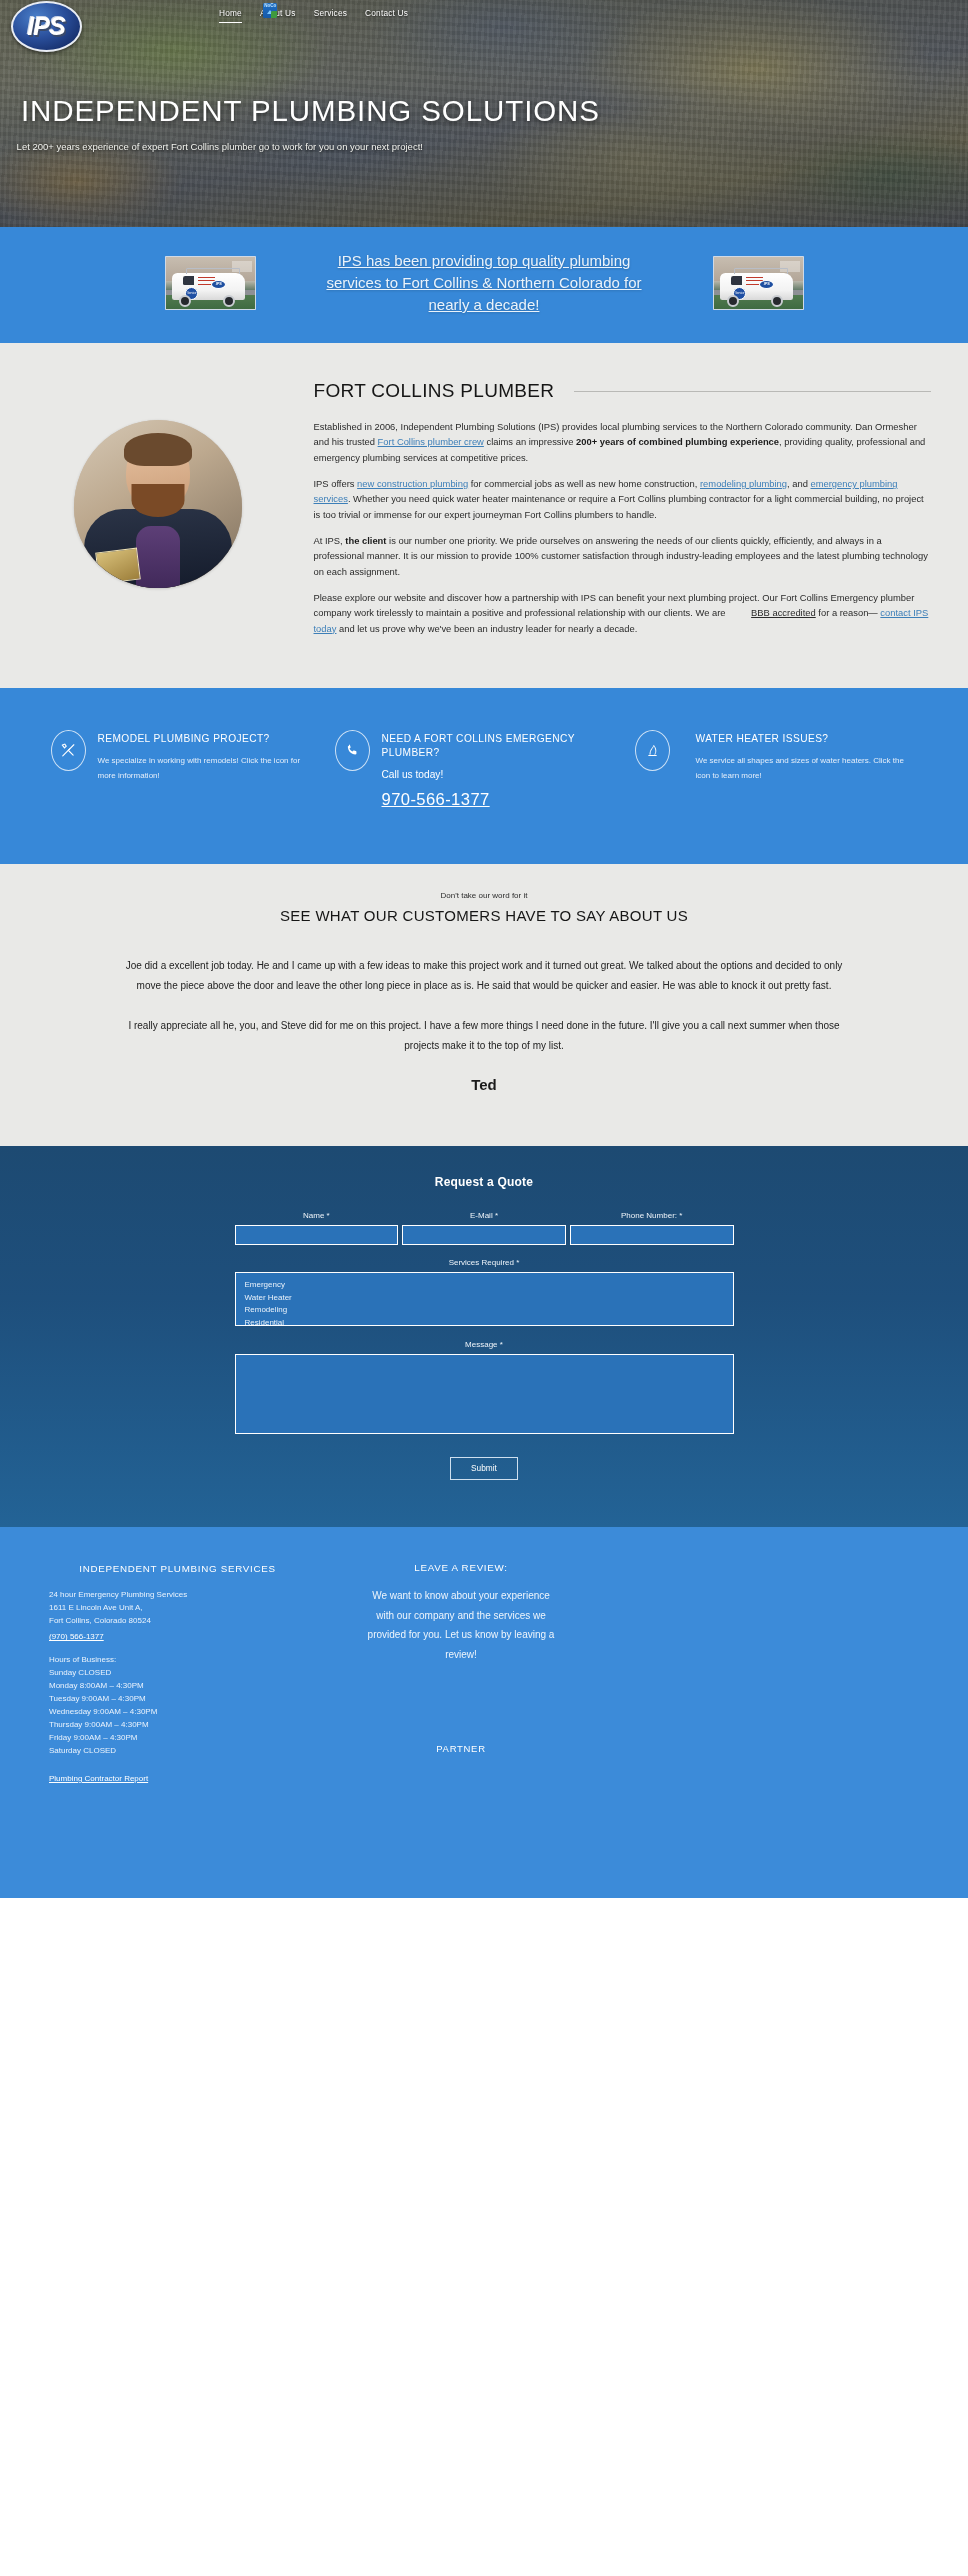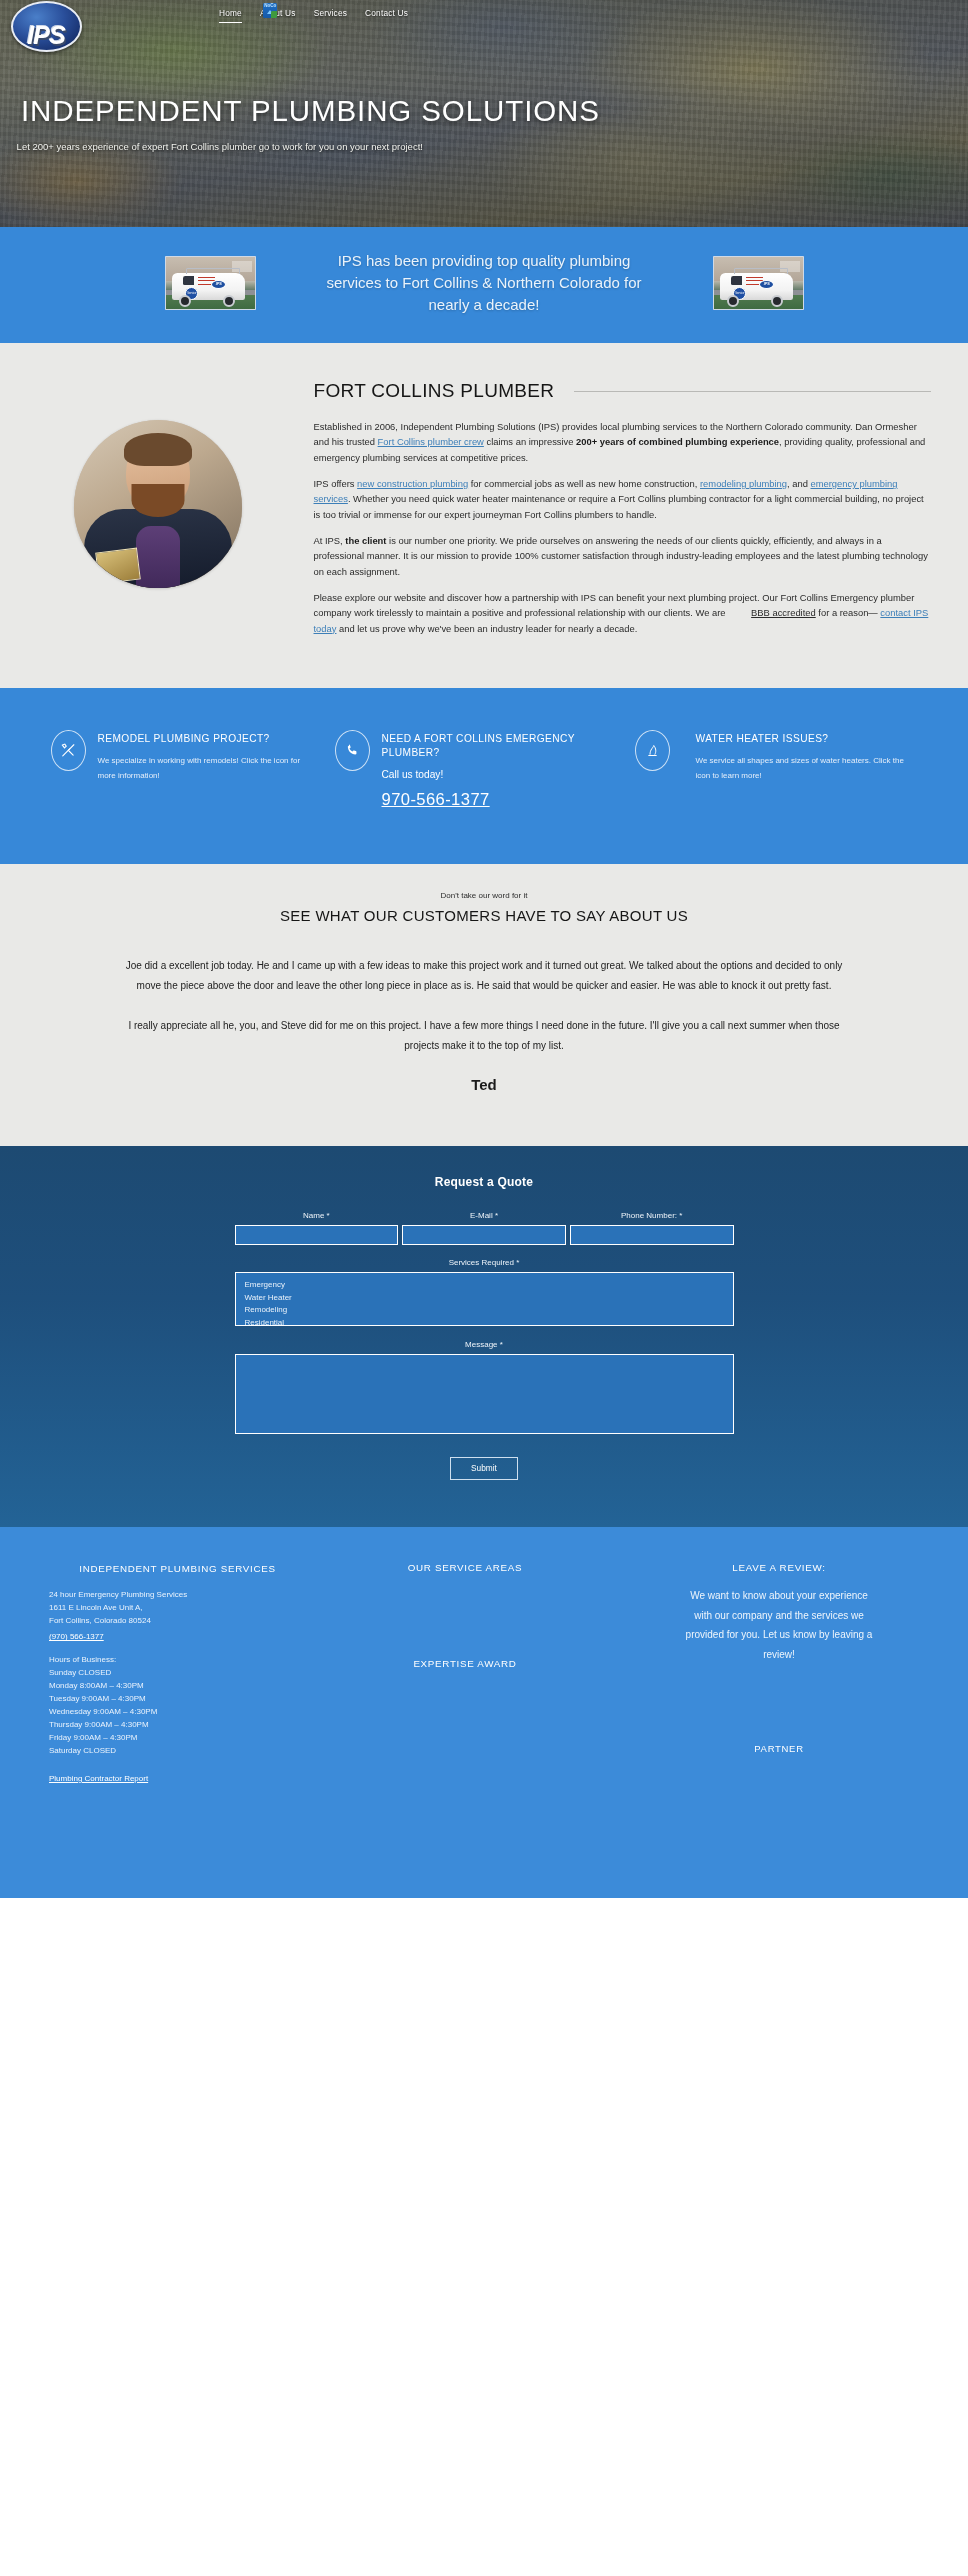--- a/index.html
+++ b/index.html
@@ -45,21 +45,21 @@
   }
 
   .logo {
     position: absolute;
     left: 10.6px; top: 0.8px;
     width: 71px; height: 51px;
     border-radius: 50%;
     background: radial-gradient(ellipse at 35% 30%, #4a7fc9 0%, #2a4f9b 45%, #17306d 80%, #0f2150 100%);
     border: 2.3px solid #e8ecf4;
     box-shadow: 0 1.5px 3.8px rgba(0,0,0,.5);
-    display: flex; align-items: flex-end; justify-content: center;
+    display: flex; align-items: center; justify-content: center;
   }
   .logo span {
     font-family: "Liberation Sans", sans-serif;
     font-weight: bold;
     font-style: italic;
     font-size: 25px;
     letter-spacing: -0.8px;
     color: #ffffff;
     text-shadow: 1.5px 1.5px 0 #3a4a6a, -0.8px -0.8px 0 #cfd8e8;
   }
@@ -170,20 +170,21 @@
   .van .wheel.w2 { left: 57px; }
 
   .banner-text {
     color: #eaf3fb;
     font-size: 15px;
     line-height: 1.46;
     text-align: center;
     text-shadow: 0 0.8px 2.3px rgba(0,0,0,.22);
     flex: none;
     width: 333px;
+    text-decoration: underline;
   }
 
   
   .about {
     width: 968px;
     background: #e9e9e7;
     padding: 33px 0 41px;
   }
   .about-inner {
     width: 893px;
@@ -571,24 +572,20 @@
       <div class="line">Monday 8:00AM – 4:30PM</div>
       <div class="line">Tuesday 9:00AM – 4:30PM</div>
       <div class="line">Wednesday 9:00AM – 4:30PM</div>
       <div class="line">Thursday 9:00AM – 4:30PM</div>
       <div class="line">Friday 9:00AM – 4:30PM</div>
       <div class="line">Saturday CLOSED</div>
       <div class="fspace"></div>
       <a href="#">Plumbing Contractor Report</a>
     </div>
 
-    <div class="fcol c2">
-      <h3>OUR SERVICE AREAS</h3>
-      <div class="sub-h">EXPERTISE AWARD</div>
-    </div>
 
     <div class="fcol c3">
       <h3>LEAVE A REVIEW:</h3>
       <div class="blurb">We want to know about your experience with our company and the services we provided for you. Let us know by leaving a review!</div>
       <div class="partner">PARTNER</div>
     </div>
 
   </div>
 </div>
 

